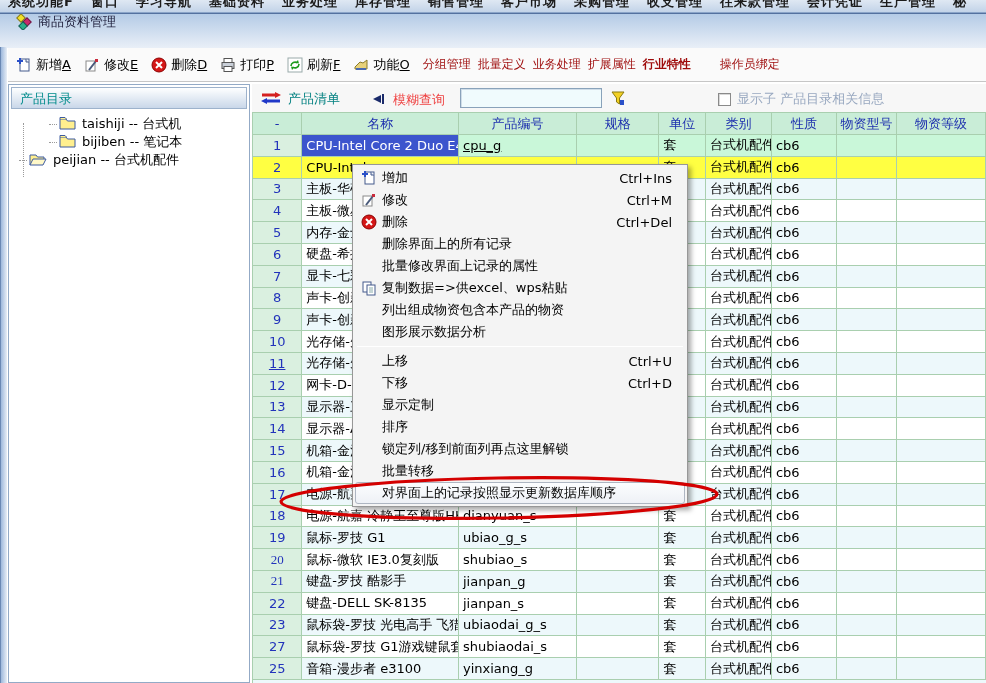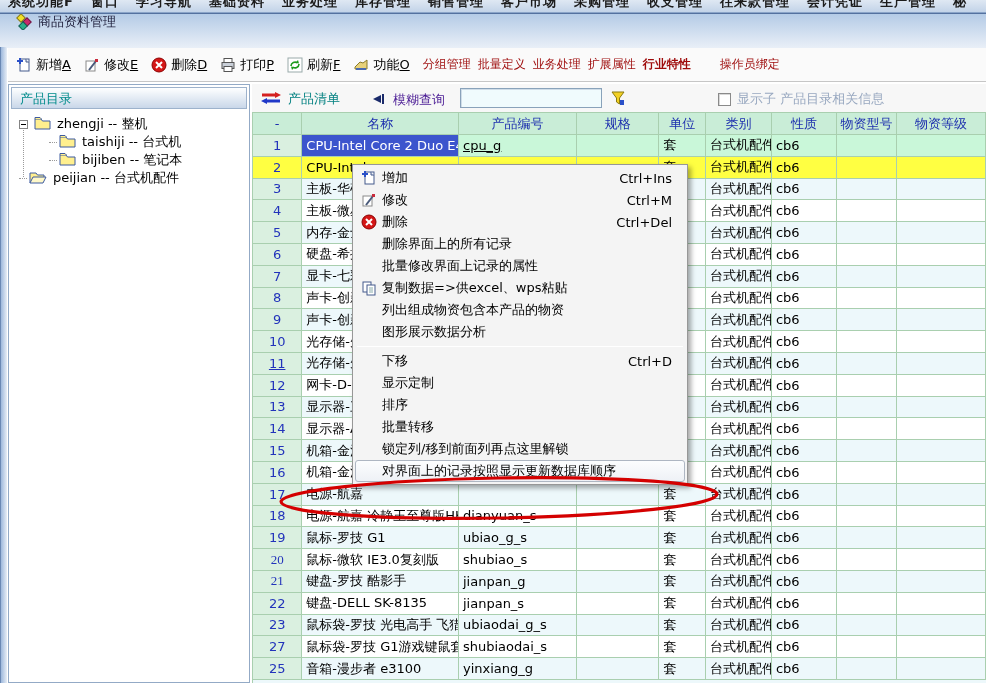--- a/index.html
+++ b/index.html
@@ -48,21 +48,21 @@
   .expander::after { content:""; position:absolute; left:1px; right:1px; top:3px; height:1px; background:#000; }
   .tree-stub { width:8px; border-top:1px dotted #9a9a9a; margin-right:2px; }
   .tree-label { margin-left:6px; white-space:nowrap; }
 
   
   #right-panel { position:absolute; left:252px; top:84px; width:734px; height:599px; background:#fff; }
   #tabbar { position:relative; height:28px; background:#f7f7f7; }
   #tab-products { position:absolute; left:36px; top:6px; color:#008080; font-size:13px; }
   #swap-icon { position:absolute; left:8px; top:7px; }
   #pen-icon { position:absolute; left:120px; top:8px; }
-  #fuzzy-label { position:absolute; left:141px; top:7px; color:#4c1d95; font-size:13px; }
+  #fuzzy-label { position:absolute; left:141px; top:7px; color:#ef4444; font-size:13px; }
   #search-input { position:absolute; left:208px; top:4px; width:142px; height:20px;
     background:#f0fbfd; border:1px solid #89a2ba; box-shadow:inset 1px 1px 0 #cfdde8;
     font-size:12px; padding:0 3px; }
   #funnel-icon { position:absolute; left:358px; top:6px; }
   #show-sub { position:absolute; left:466px; top:6px; display:flex; align-items:center; gap:6px; }
   #show-sub .cb { width:13px; height:13px; background:#fff; border:1px solid #8a8a8a;
     box-shadow:inset 1px 1px 0 #d8d8d8; }
   #show-sub .cb-label { color:#98a8c0; font-size:13px; }
 
   
@@ -183,28 +183,20 @@
     <span class="tb-cmd">业务处理</span>
     <span class="tb-cmd">扩展属性</span>
     <span class="tb-cmd bold">行业特性</span>
     <span class="tb-cmd gap">操作员绑定</span>
   </div>
 
 <div id="tree-panel">
   <div id="tree-header">产品目录</div>
   <div id="tree-list">
     <div class="tree-guide"></div>
-  <div class="tree-item" style="padding-left: 10px;">
-        <span class="expander"></span>
-        <span><svg width="17" height="14" viewBox="0 0 17 14">
-            <path d="M1 3h6l1.5 2H16v8H1z" fill="#ffef8e" stroke="#3c5aa0"></path>
-            <path d="M1 3V1.5h5L7.5 3" fill="#ffef8e" stroke="#3c5aa0"></path>
-          </svg></span>
-        <span class="tree-label">zhengji -- 整机</span>
-      </div>
       <div class="tree-item" style="padding-left: 40px;">
         <span class="tree-stub"></span>
         <span><svg width="17" height="14" viewBox="0 0 17 14">
             <path d="M1 3h6l1.5 2H16v8H1z" fill="#ffef8e" stroke="#3c5aa0"></path>
             <path d="M1 3V1.5h5L7.5 3" fill="#ffef8e" stroke="#3c5aa0"></path>
           </svg></span>
         <span class="tree-label">taishiji -- 台式机</span>
       </div>
       <div class="tree-item" style="padding-left: 40px;">
         <span class="tree-stub"></span>
@@ -596,38 +588,43 @@
       <span class="mi-icon"></span>
       <span class="mi-label">列出组成物资包含本产品的物资</span>
     </div>
     <div class="mi">
       <span class="mi-icon"></span>
       <span class="mi-label">图形展示数据分析</span>
     </div>
     <div class="sep"></div>
     <div class="mi">
       <span class="mi-icon"></span>
+      <span class="mi-label">上移</span>
+      <span class="mi-sc">Ctrl+U</span>
+    </div>
+    <div class="mi">
+      <span class="mi-icon"></span>
       <span class="mi-label">下移</span>
       <span class="mi-sc">Ctrl+D</span>
     </div>
     <div class="mi">
       <span class="mi-icon"></span>
       <span class="mi-label">显示定制</span>
     </div>
     <div class="mi">
       <span class="mi-icon"></span>
       <span class="mi-label">排序</span>
     </div>
     <div class="mi">
       <span class="mi-icon"></span>
+      <span class="mi-label">锁定列/移到前面列再点这里解锁</span>
+    </div>
+    <div class="mi">
+      <span class="mi-icon"></span>
       <span class="mi-label">批量转移</span>
-    </div>
-    <div class="mi">
-      <span class="mi-icon"></span>
-      <span class="mi-label">锁定列/移到前面列再点这里解锁</span>
     </div>
     <div class="mi hl">
       <span class="mi-icon"></span>
       <span class="mi-label">对界面上的记录按照显示更新数据库顺序</span>
     </div>
   </div>
 
 <svg id="annotation" width="446" height="52" viewBox="0 0 446 52">
   <ellipse cx="223" cy="26" rx="218" ry="20" fill="none" stroke="#d40000" stroke-width="3.2" transform="rotate(-1 223 26)"></ellipse>
 </svg>

